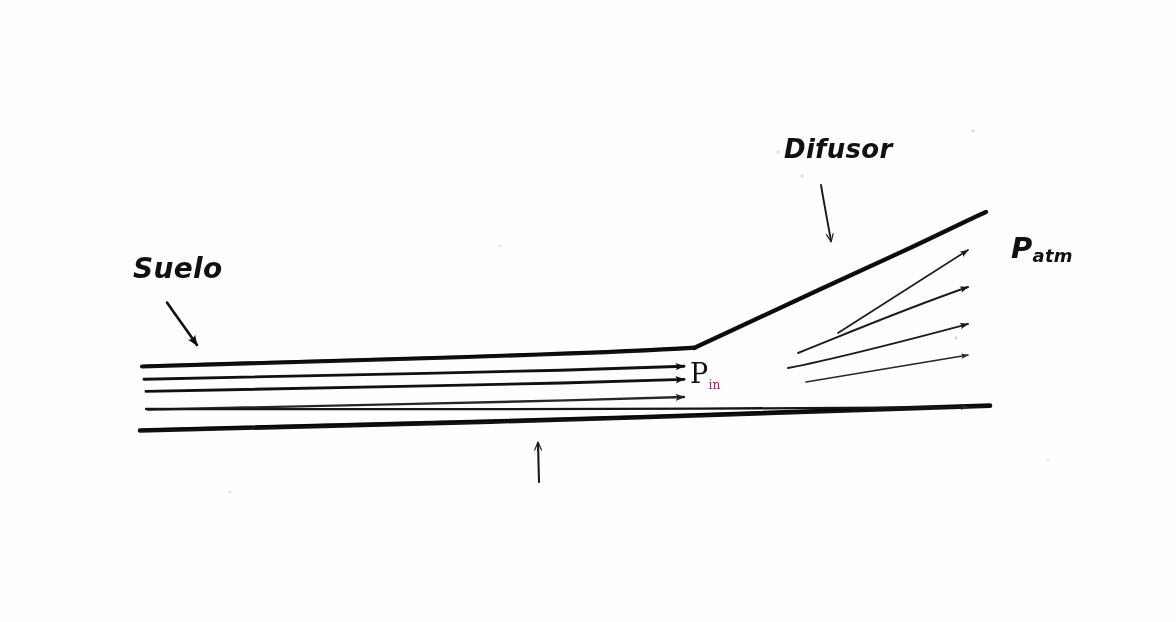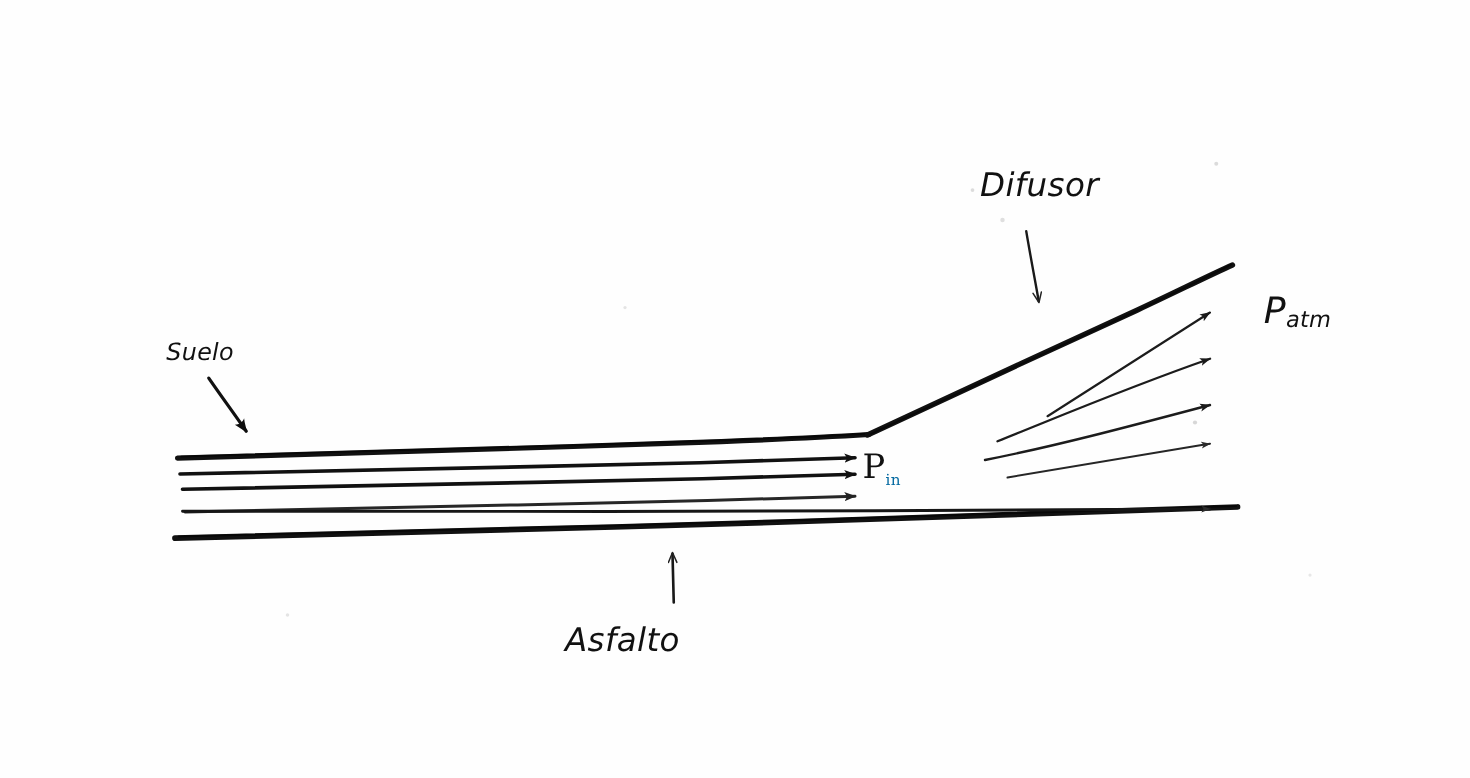--- a/index.html
+++ b/index.html
@@ -27,32 +27,31 @@
     position: absolute;
     left: 0;
     top: 0;
     width: 1176px;
     height: 622px;
     display: block;
   }
   .hand-label {
     position: absolute;
     font-family: "DejaVu Sans", sans-serif;
-    font-weight: normal;
+    font-weight: bold;
     font-style: italic;
     color: #111111;
     white-space: nowrap;
     letter-spacing: 0.3px;
     user-select: none;
   }
   #label-suelo {
     left: 133px;
     top: 252px;
-    font-size: 19px;
-    margin-top: 19px;
+    font-size: 28px;
   }
   #label-asfalto {
     left: 452px;
     top: 498px;
     font-size: 26px;
   }
   #label-difusor {
     left: 784px;
     top: 134px;
     font-size: 26px;
@@ -72,21 +71,21 @@
     left: 690px;
     top: 358px;
     font-size: 27px;
     font-style: normal;
     font-weight: normal;
     font-family: "DejaVu Serif", serif;
   }
   #label-pin .sub {
     font-size: 0.45em;
     vertical-align: -0.5em;
-    color: #0369a1;
+    color: #be185d;
   }
 </style>
 </head>
 <body>
 
 <div id="diagram-root">
 
   <svg id="sketch" viewBox="0 0 1176 622">
     <defs>
       <marker id="head-thick" markerWidth="11" markerHeight="11" refX="8.5" refY="4" orient="auto" markerUnits="userSpaceOnUse">
@@ -156,21 +155,20 @@
       <circle cx="230" cy="492" r="1.4" fill="#b5b5b5"></circle>
       <circle cx="1048" cy="460" r="1.3" fill="#bdbdbd"></circle>
       <circle cx="802" cy="176" r="1.8" fill="#a8a8a8"></circle>
       <circle cx="778" cy="152" r="1.5" fill="#a0a0a0"></circle>
       <circle cx="956" cy="338" r="1.7" fill="#8f8f8f"></circle>
     </g>
   </svg>
 
   <div class="hand-label" id="label-suelo">Suelo</div>
 
-  <div class="hand-label" id="label-asfalto">Asfalto</div>
 
   <div class="hand-label" id="label-difusor">Difusor</div>
 
   <div class="hand-label" id="label-patm">
     <span>P</span><span class="sub">atm</span>
   </div>
 
   <div class="hand-label" id="label-pin">
     <span>P</span><span class="sub">in</span>
   </div>

